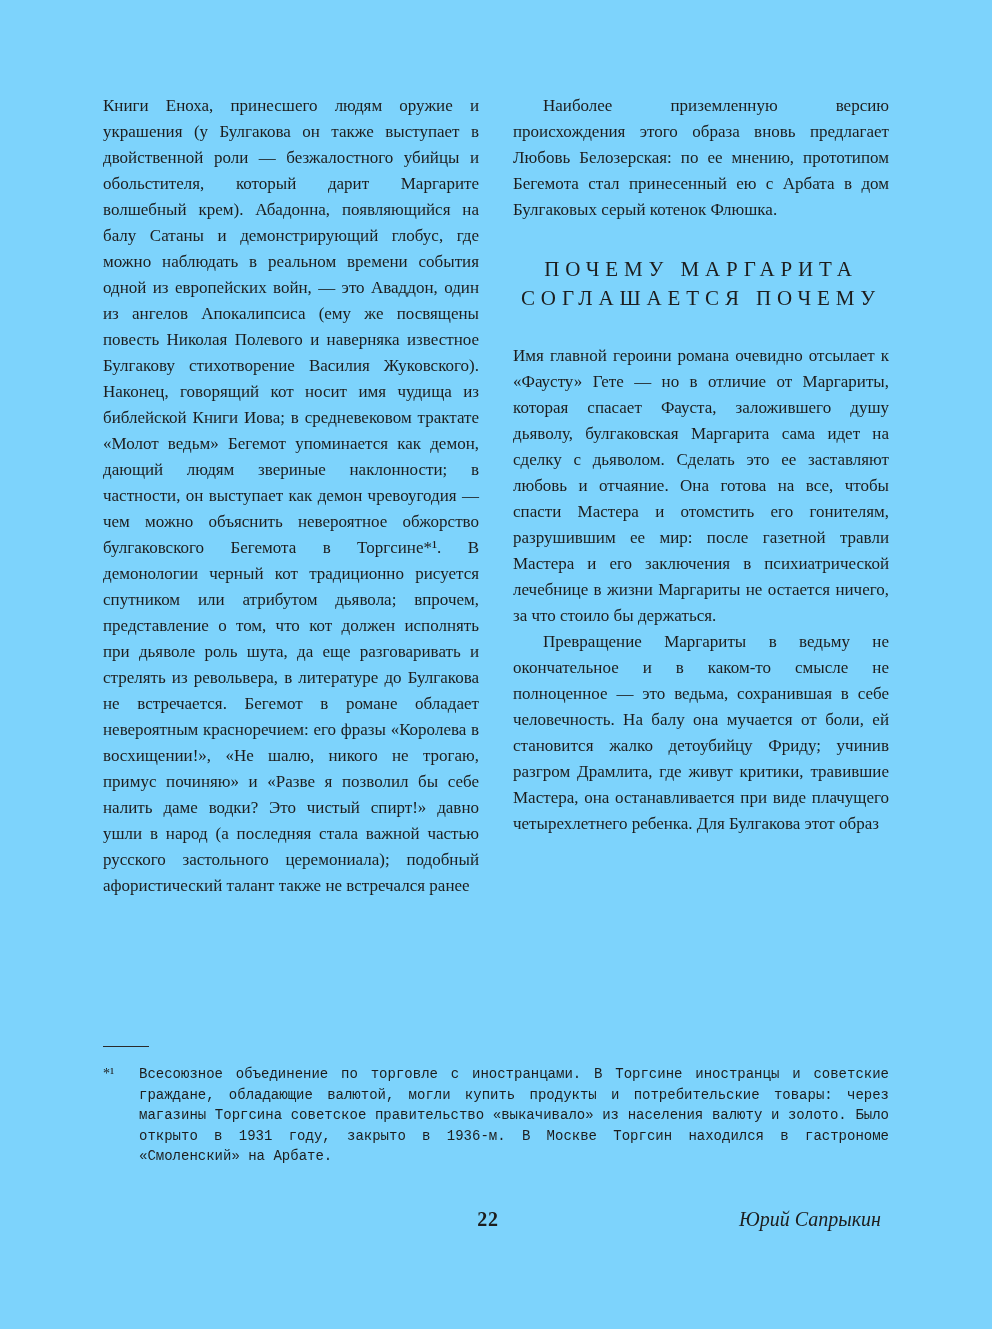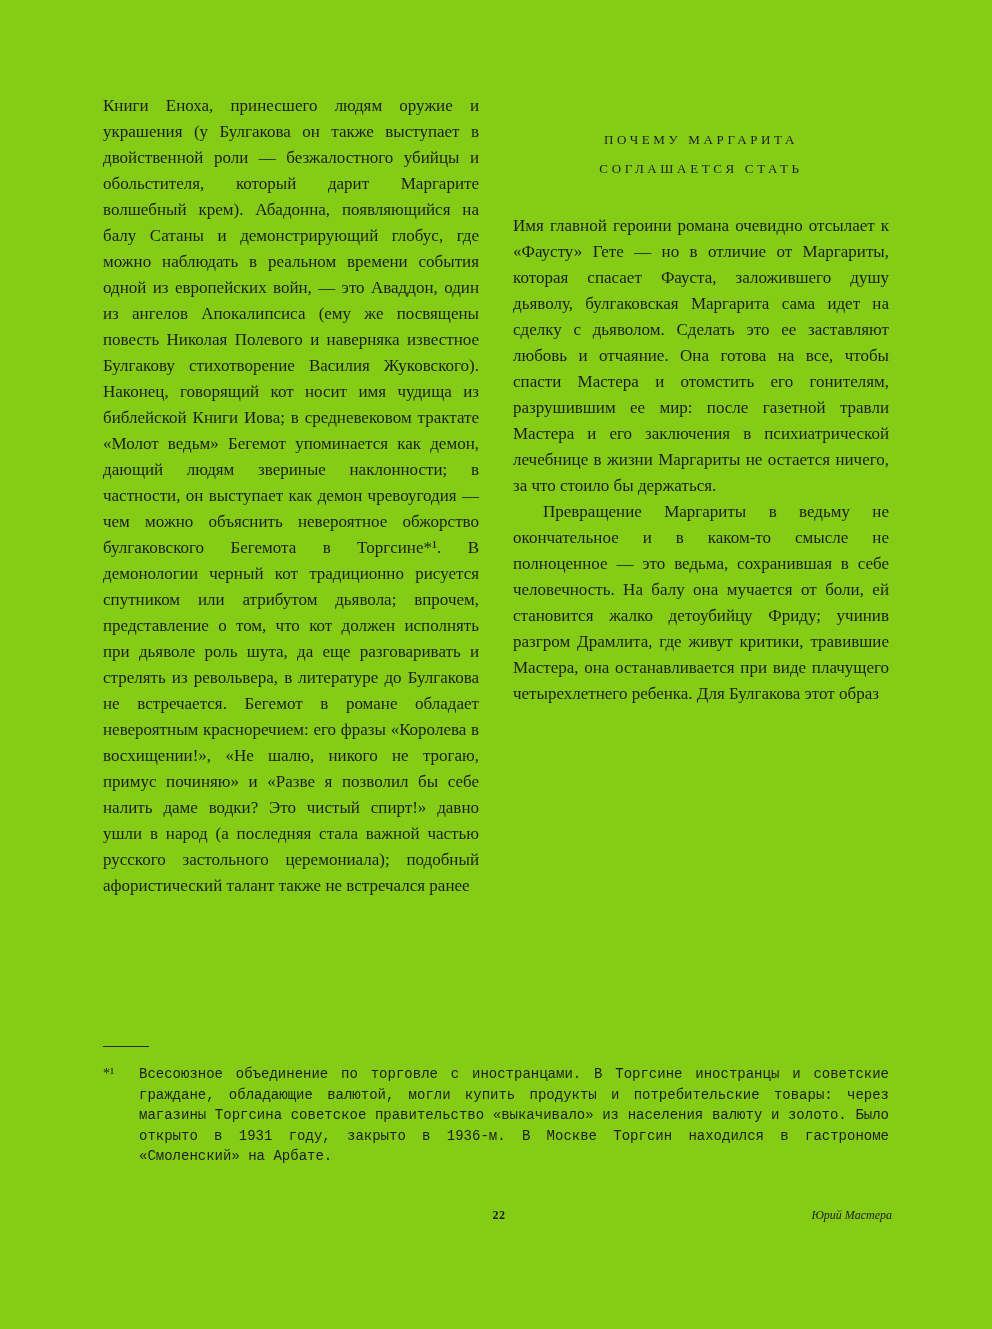--- a/index.html
+++ b/index.html
@@ -4,21 +4,21 @@
 <style>
   html, body {
     margin: 0;
     padding: 0;
     background: #ffffff;
   }
   .page {
     position: relative;
     width: 992px;
     height: 1329px;
-    background: #84cc16;
+    background: #7dd3fc;
     font-family: "Liberation Serif", "DejaVu Serif", serif;
     color: #1d1d1d;
     overflow: hidden;
   }
   .columns {
     position: absolute;
     top: 93px;
     left: 103px;
     width: 786px;
     display: flex;
@@ -33,21 +33,21 @@
     -webkit-hyphens: auto;
   }
   .column p {
     margin: 0;
   }
   .column p.indent {
     text-indent: 30px;
   }
   .section-heading {
     margin: 32px 0 30px 0;
-    font-size: 13px;
+    font-size: 21px;
     font-weight: normal;
     line-height: 29px;
     text-align: center;
     letter-spacing: 0.28em;
   }
   .section-heading span {
     display: block;
   }
   .footnote-area {
     position: absolute;
@@ -73,24 +73,24 @@
   .fn-text {
     flex: 1;
     text-align: justify;
     hyphens: auto;
     font-family: Liberation Mono, monospace;
     -webkit-hyphens: auto;
   }
   .footer {
     position: absolute;
     top: 1208px;
-    left: 106px;
+    left: 95px;
     width: 786px;
     height: 24px;
-    font-size: 12px;
+    font-size: 20px;
   }
   .page-number {
     position: absolute;
     left: 50%;
     transform: translateX(-50%);
     font-weight: bold;
     letter-spacing: 0.04em;
   }
   .author {
     position: absolute;
@@ -103,38 +103,39 @@
 
 <div class="page">
 
   <div class="columns">
 
     <div class="column">
       <p>Книги Еноха, принесшего людям оружие и украшения (у Булгакова он также выступает в двойственной роли — безжалостного убийцы и обольстителя, который дарит Маргарите волшебный крем). Абадонна, появляющийся на балу Сатаны и демонстрирующий глобус, где можно наблюдать в реальном времени события одной из европейских войн, — это Аваддон, один из ангелов Апокалипсиса (ему же посвящены повесть Николая Полевого и наверняка известное Булгакову стихотворение Василия Жуковского). Наконец, говорящий кот носит имя чудища из библейской Книги Иова; в средневековом трактате «Молот ведьм» Бегемот упоминается как демон, дающий людям звериные наклонности; в частности, он выступает как демон чревоугодия — чем можно объяснить невероятное обжорство булгаковского Бегемота в Торгсине*¹. В демонологии черный кот традиционно рисуется спутником или атрибутом дьявола; впрочем, представление о том, что кот должен исполнять при дьяволе роль шута, да еще разговаривать и стрелять из револьвера, в литературе до Булгакова не встречается. Бегемот в романе обладает невероятным красноречием: его фразы «Королева в восхищении!», «Не шалю, никого не трогаю, примус починяю» и «Разве я позволил бы себе налить даме водки? Это чистый спирт!» давно ушли в народ (а последняя стала важной частью русского застольного церемониала); подобный афористический талант также не встречался ранее</p>
     </div>
 
     <div class="column">
+      <p class="indent">Наиболее приземленную версию происхождения этого образа вновь предлагает Любовь Белозерская: по ее мнению, прототипом Бегемота стал принесенный ею с Арбата в дом Булгаковых серый котенок Флюшка.</p>
 
       <h2 class="section-heading">
         <span>ПОЧЕМУ МАРГАРИТА</span>
-        <span>СОГЛАШАЕТСЯ СТАТЬ</span>
+        <span>СОГЛАШАЕТСЯ ПОЧЕМУ</span>
       </h2>
 
       <p>Имя главной героини романа очевидно отсылает к «Фаусту» Гете — но в отличие от Маргариты, которая спасает Фауста, заложившего душу дьяволу, булгаковская Маргарита сама идет на сделку с дьяволом. Сделать это ее заставляют любовь и отчаяние. Она готова на все, чтобы спасти Мастера и отомстить его гонителям, разрушившим ее мир: после газетной травли Мастера и его заключения в психиатрической лечебнице в жизни Маргариты не остается ничего, за что стоило бы держаться.</p>
       <p class="indent">Превращение Маргариты в ведьму не окончательное и в каком-то смысле не полноценное — это ведьма, сохранившая в себе человечность. На балу она мучается от боли, ей становится жалко детоубийцу Фриду; учинив разгром Драмлита, где живут критики, травившие Мастера, она останавливается при виде плачущего четырехлетнего ребенка. Для Булгакова этот образ</p>
     </div>
 
   </div>
 
   <div class="footnote-area">
     <div class="footnote-rule"></div>
     <div class="footnote">
       <span class="fn-marker">*¹</span>
       <span class="fn-text">Всесоюзное объединение по торговле с иностранцами. В Торгсине иностранцы и советские граждане, обладающие валютой, могли купить продукты и потребительские товары: через магазины Торгсина советское правительство «выкачивало» из населения валюту и золото. Было открыто в 1931 году, закрыто в 1936-м. В Москве Торгсин находился в гастрономе «Смоленский» на Арбате.</span>
     </div>
   </div>
 
   <div class="footer">
     <span class="page-number">22</span>
-    <span class="author">Юрий Мастера</span>
+    <span class="author">Юрий Сапрыкин</span>
   </div>
 
 </div>
 
 </body></html>

